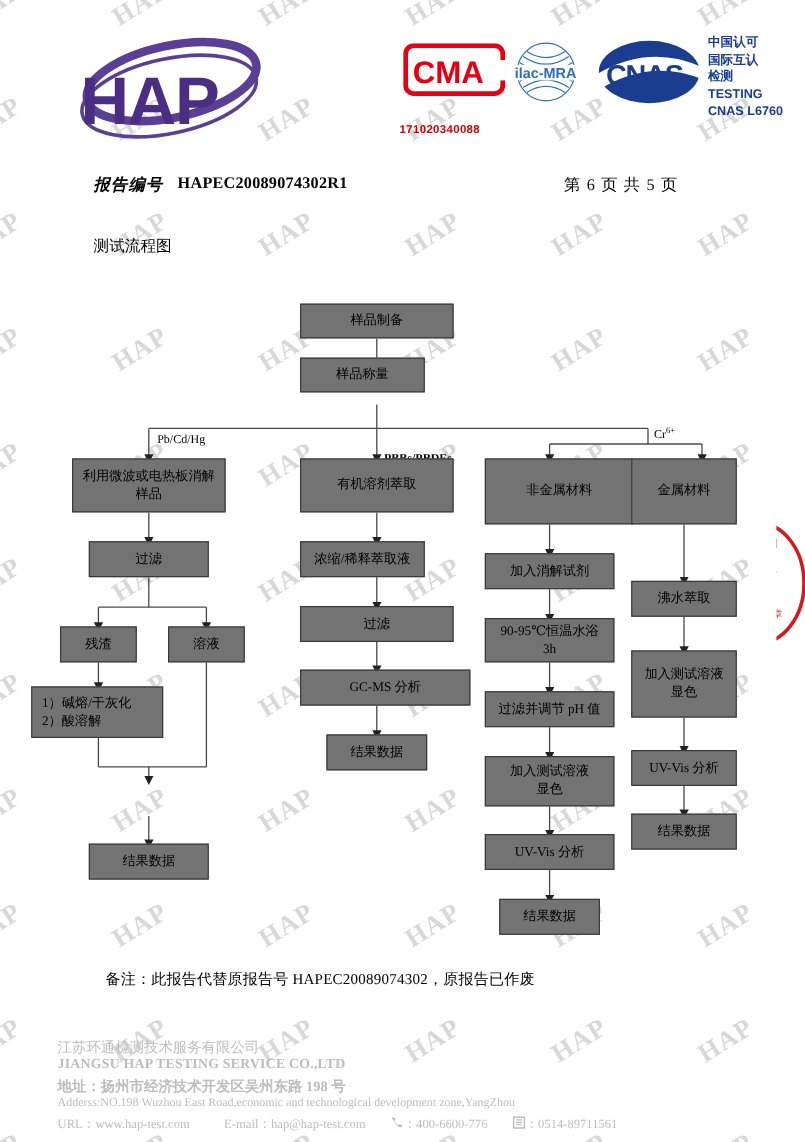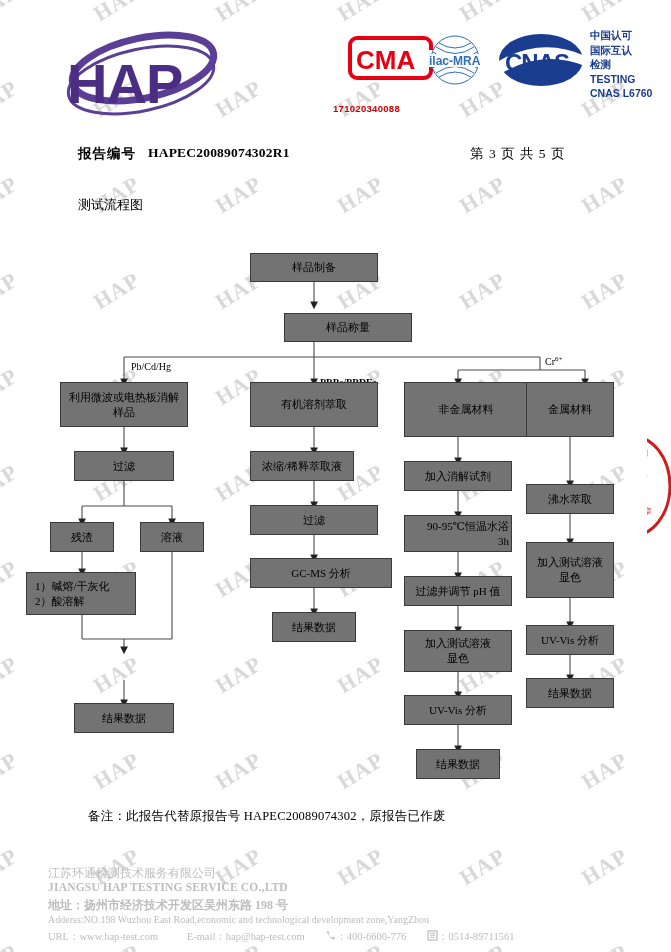--- a/index.html
+++ b/index.html
@@ -31,21 +31,21 @@
   #page{position:absolute;inset:0;z-index:2;}
 
   
   #header{position:absolute;left:0;top:0;width:671px;height:150px;}
 
   
   #hap-logo{position:absolute;left:55px;top:28px;width:175px;height:92px;}
   #hap-logo svg{display:block;}
 
   
-  #cma{position:absolute;left:348px;top:36px;width:85px;height:44px;}
+  #cma{position:absolute;left:336px;top:36px;width:85px;height:44px;}
   
   #ilac{position:absolute;left:424px;top:34px;width:62px;height:52px;}
   
   #cnas{position:absolute;left:497px;top:32px;width:88px;height:56px;}
   
   #cnas-text{
     position:absolute;left:590px;top:28px;width:82px;
     font-family:"Liberation Sans","DejaVu Sans",sans-serif;
     font-size:10.5px;font-weight:700;color:#1a3d8f;line-height:14.5px;
   }
@@ -55,21 +55,21 @@
     font-size:27px;font-weight:400;letter-spacing:3px;
     font-family:"Liberation Serif","DejaVu Serif",serif;
   }
   #title-code{
     position:absolute;left:333px;top:103px;
     font-family:"Liberation Sans","DejaVu Sans",sans-serif;
     font-size:9.5px;font-weight:700;color:#cc0000;letter-spacing:.3px;
   }
   
   #report-line{position:absolute;left:0;top:145px;width:671px;height:22px;}
-  #report-label{position:absolute;left:78px;top:0;font-size:13.5px;font-weight:700;letter-spacing:1px;}
+  #report-label{position:absolute;left:78px;top:0;font-size:13.5px;font-weight:700;letter-spacing:1px;font-style:italic;}
   #report-no{position:absolute;left:148px;top:0;font-size:13.5px;font-weight:700;letter-spacing:.2px;}
   #page-no{position:absolute;left:470px;top:0;font-size:13.5px;letter-spacing:1px;}
 
   
   #flow-title{position:absolute;left:78px;top:196px;font-size:13px;}
   #chart{position:absolute;left:0;top:225px;width:671px;height:570px;}
   #chart svg{position:absolute;left:0;top:0;}
   .node{
     position:absolute;
     border:1px solid #3a3a3a;
@@ -235,21 +235,21 @@
       <div>检测</div>
       <div>TESTING</div>
       <div>CNAS L6760</div>
     </div>
 
     <div id="title-code">171020340088</div>
 
     <div id="report-line">
       <span id="report-label">报告编号</span>
       <span id="report-no">HAPEC20089074302R1</span>
-      <span id="page-no">第 3 页   共 5 页</span>
+      <span id="page-no">第 6 页   共 5 页</span>
     </div>
   </div>
 
   <div id="flow-title">测试流程图</div>
 
   <div id="chart">
     <svg width="671" height="570">
       <defs>
         <marker id="ah" markerWidth="8" markerHeight="8" refX="3.2" refY="3.6" orient="auto">
           <path d="M0,0 L7,3.6 L0,7 z" fill="#222"></path>
@@ -302,21 +302,21 @@
         <line x1="570" y1="373" x2="570" y2="400" marker-end="url(#ah)"></line>
         <line x1="570" y1="430" x2="570" y2="453" marker-end="url(#ah)"></line>
       </g>
     </svg>
 
     <div class="branch-label" style="left:131px;top:136px;">Pb/Cd/Hg</div>
     <div class="branch-label" style="left:320px;top:152px;font-weight:bold;">PBBs/PBDEs</div>
     <div class="branch-label" style="left:545px;top:130px;"><span>Cr</span><sup>6+</sup></div>
 
     <div class="node" style="left:250px;top:28px;width:128px;height:29px;">样品制备</div>
-    <div class="node" style="left:250px;top:88px;width:128px;height:29px;margin-left:34px;">样品称量</div>
+    <div class="node" style="left:250px;top:73px;width:104px;height:29px;">样品称量</div>
 
     <div class="node" style="left:60px;top:157px;width:128px;height:45px;">
       <div class="lines">
         <div>利用微波或电热板消解</div>
         <div>样品</div>
       </div>
     </div>
     <div class="node" style="left:74px;top:226px;width:100px;height:30px;">过滤</div>
     <div class="node" style="left:50px;top:297px;width:64px;height:30px;">残渣</div>
     <div class="node" style="left:140px;top:297px;width:64px;height:30px;">溶液</div>
@@ -329,21 +329,21 @@
     <div class="node" style="left:74px;top:478px;width:100px;height:30px;">结果数据</div>
 
     <div class="node" style="left:250px;top:157px;width:128px;height:45px;">有机溶剂萃取</div>
     <div class="node" style="left:250px;top:226px;width:104px;height:30px;">浓缩/稀释萃取液</div>
     <div class="node" style="left:250px;top:280px;width:128px;height:30px;">过滤</div>
     <div class="node" style="left:250px;top:333px;width:142px;height:30px;">GC-MS 分析</div>
     <div class="node" style="left:272px;top:387px;width:84px;height:30px;">结果数据</div>
 
     <div class="node" style="left:404px;top:157px;width:124px;height:55px;">非金属材料</div>
     <div class="node" style="left:404px;top:236px;width:108px;height:30px;">加入消解试剂</div>
-    <div class="node" style="left:404px;top:290px;width:108px;height:37px;text-align:right;">
+    <div class="node" style="left:404px;top:290px;width:108px;height:37px;">
       <div class="lines">
         <div>90-95℃恒温水浴</div>
         <div>3h</div>
       </div>
     </div>
     <div class="node" style="left:404px;top:351px;width:108px;height:30px;">过滤并调节 pH 值</div>
     <div class="node" style="left:404px;top:405px;width:108px;height:42px;">
       <div class="lines">
         <div>加入测试溶液</div>
         <div>显色</div>

